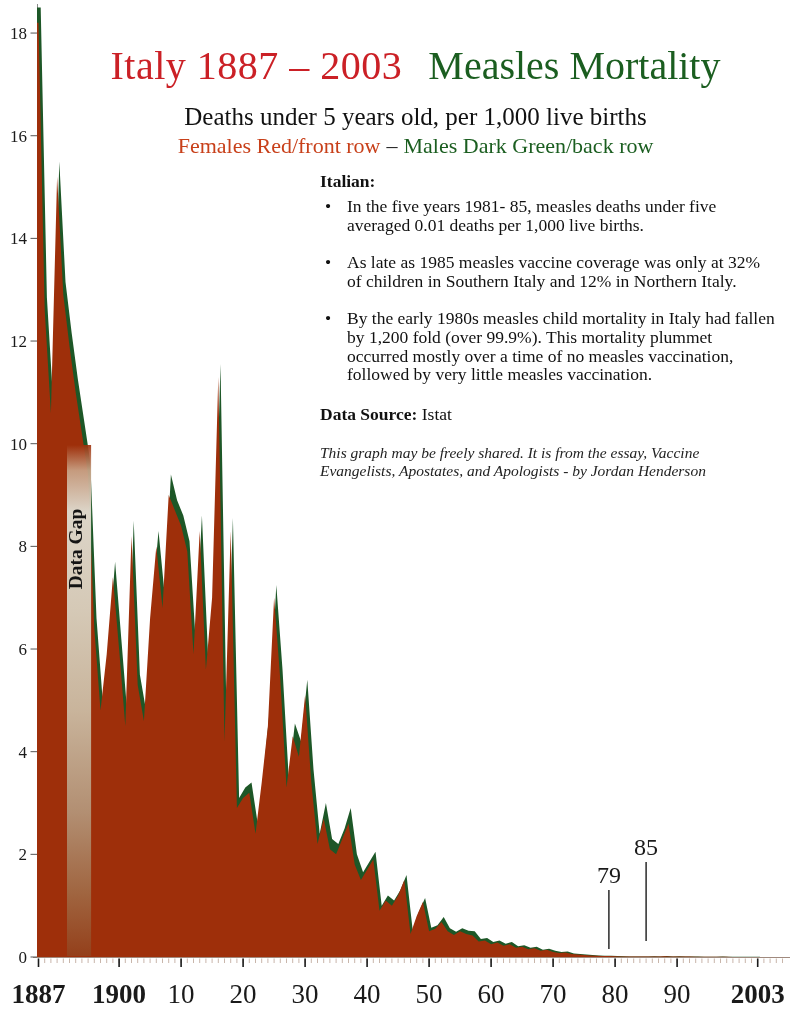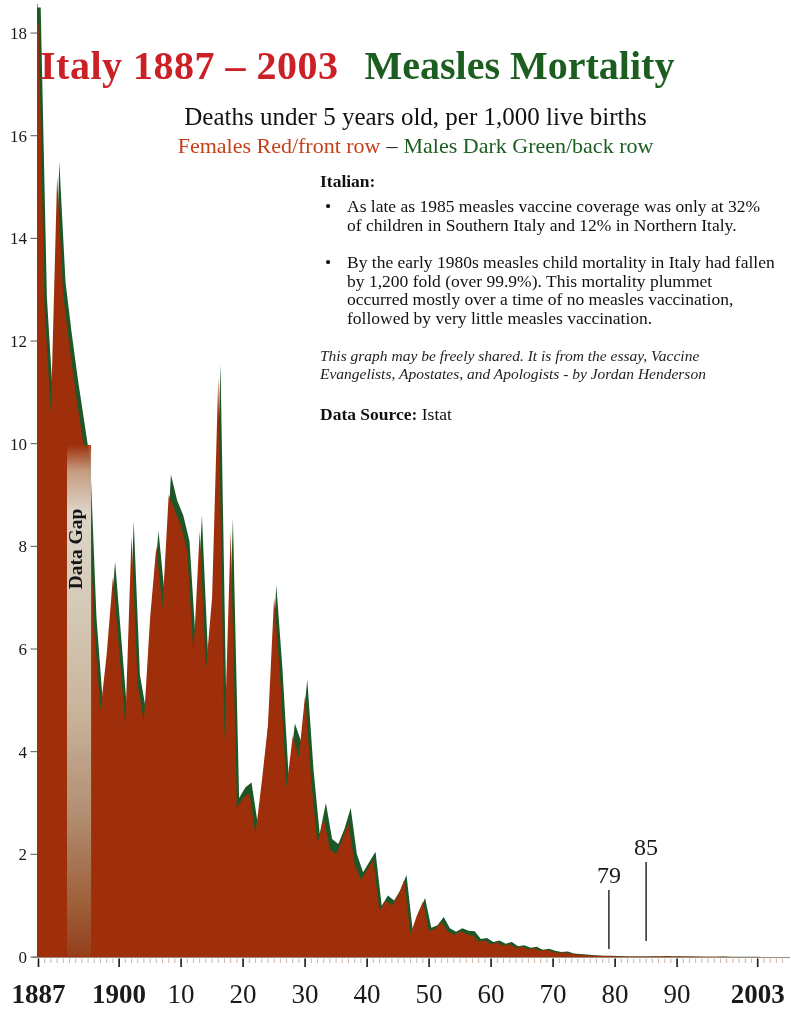--- a/index.html
+++ b/index.html
@@ -1,20 +1,20 @@
 <!DOCTYPE html>
 <html><head>
 <meta charset="utf-8">
 <style>
   html,body{margin:0;padding:0;background:#ffffff;}
   #page{position:relative;width:791px;height:1023px;background:#ffffff;overflow:hidden;
         font-family:"Liberation Serif","DejaVu Serif",serif;}
   #chart-svg{position:absolute;left:0;top:0;}
   .abs{position:absolute;}
-  #title-row{left:40px;right:0;top:42px;text-align:left;font-size:40px;font-weight:bold;white-space:nowrap;}
+  #title-row{left:40px;right:0;top:42px;text-align:center;font-size:40px;font-weight:normal;white-space:nowrap;}
   #title-red{letter-spacing:0.5px;}
   #title-green{margin-left:26px;}
   #subtitle{left:40px;right:0;top:103px;text-align:center;font-size:25px;color:#111;}
   #legend-line{left:40px;right:0;top:133px;text-align:center;font-size:22px;font-weight:normal;}
   #legend-sep{color:#1a1a1a;padding:0 6px;}
   #timeline{left:320px;top:171px;width:456px;font-size:17.5px;color:#111;}
   #timeline-heading{font-weight:bold;margin-bottom:5px;}
   .bullet{position:relative;padding-left:27px;margin-bottom:19px;line-height:18.6px;}
   .bullet::before{content:"\2022";position:absolute;left:5px;top:0;}
   #data-source-line{margin-top:20px;}
@@ -223,22 +223,23 @@
   </div>
 
   <div class="abs" id="subtitle">Deaths under 5 years old, per 1,000 live births</div>
 
   <div class="abs" id="legend-line">
     <span id="legend-females" style="color: rgb(200, 64, 26);">Females Red/front row</span><span id="legend-sep">–</span><span id="legend-males" style="color: rgb(27, 94, 32);">Males Dark Green/back row</span>
   </div>
 
   <div class="abs" id="timeline">
     <div id="timeline-heading">Italian:</div>
+    <div class="bullet">In the five years 1981- 85, measles deaths under five averaged 0.01 deaths per 1,000 live births.</div>
     <div class="bullet">As late as 1985 measles vaccine coverage was only at 32% of children in Southern Italy and 12% in Northern Italy.</div>
     <div class="bullet">By the early 1980s measles child mortality in Italy had fallen by 1,200 fold (over 99.9%). This mortality plummet occurred mostly over a time of no measles vaccination, followed by very little measles vaccination.</div>
-    <div id="footnote">This graph may be freely shared. It is from the essay, Vaccine Evangelists, Apostates, and Apologists - by Jordan Henderson</div>
     <div id="data-source-line">
       <span id="data-source-label">Data Source:</span>
       <span id="data-source-value">Istat</span>
     </div>
+    <div id="footnote">This graph may be freely shared. It is from the essay, Vaccine Evangelists, Apostates, and Apologists - by Jordan Henderson</div>
   </div>
 
 </div>
 
 </body></html>

